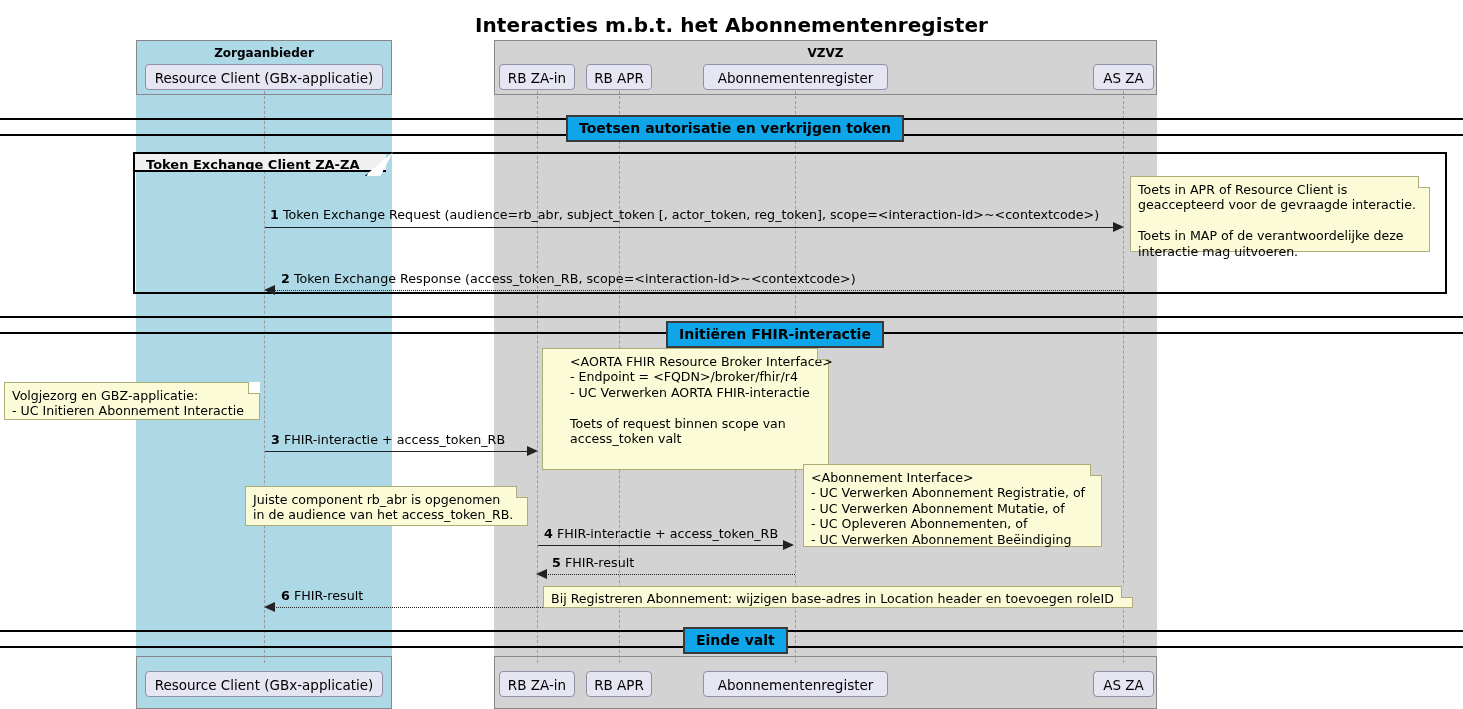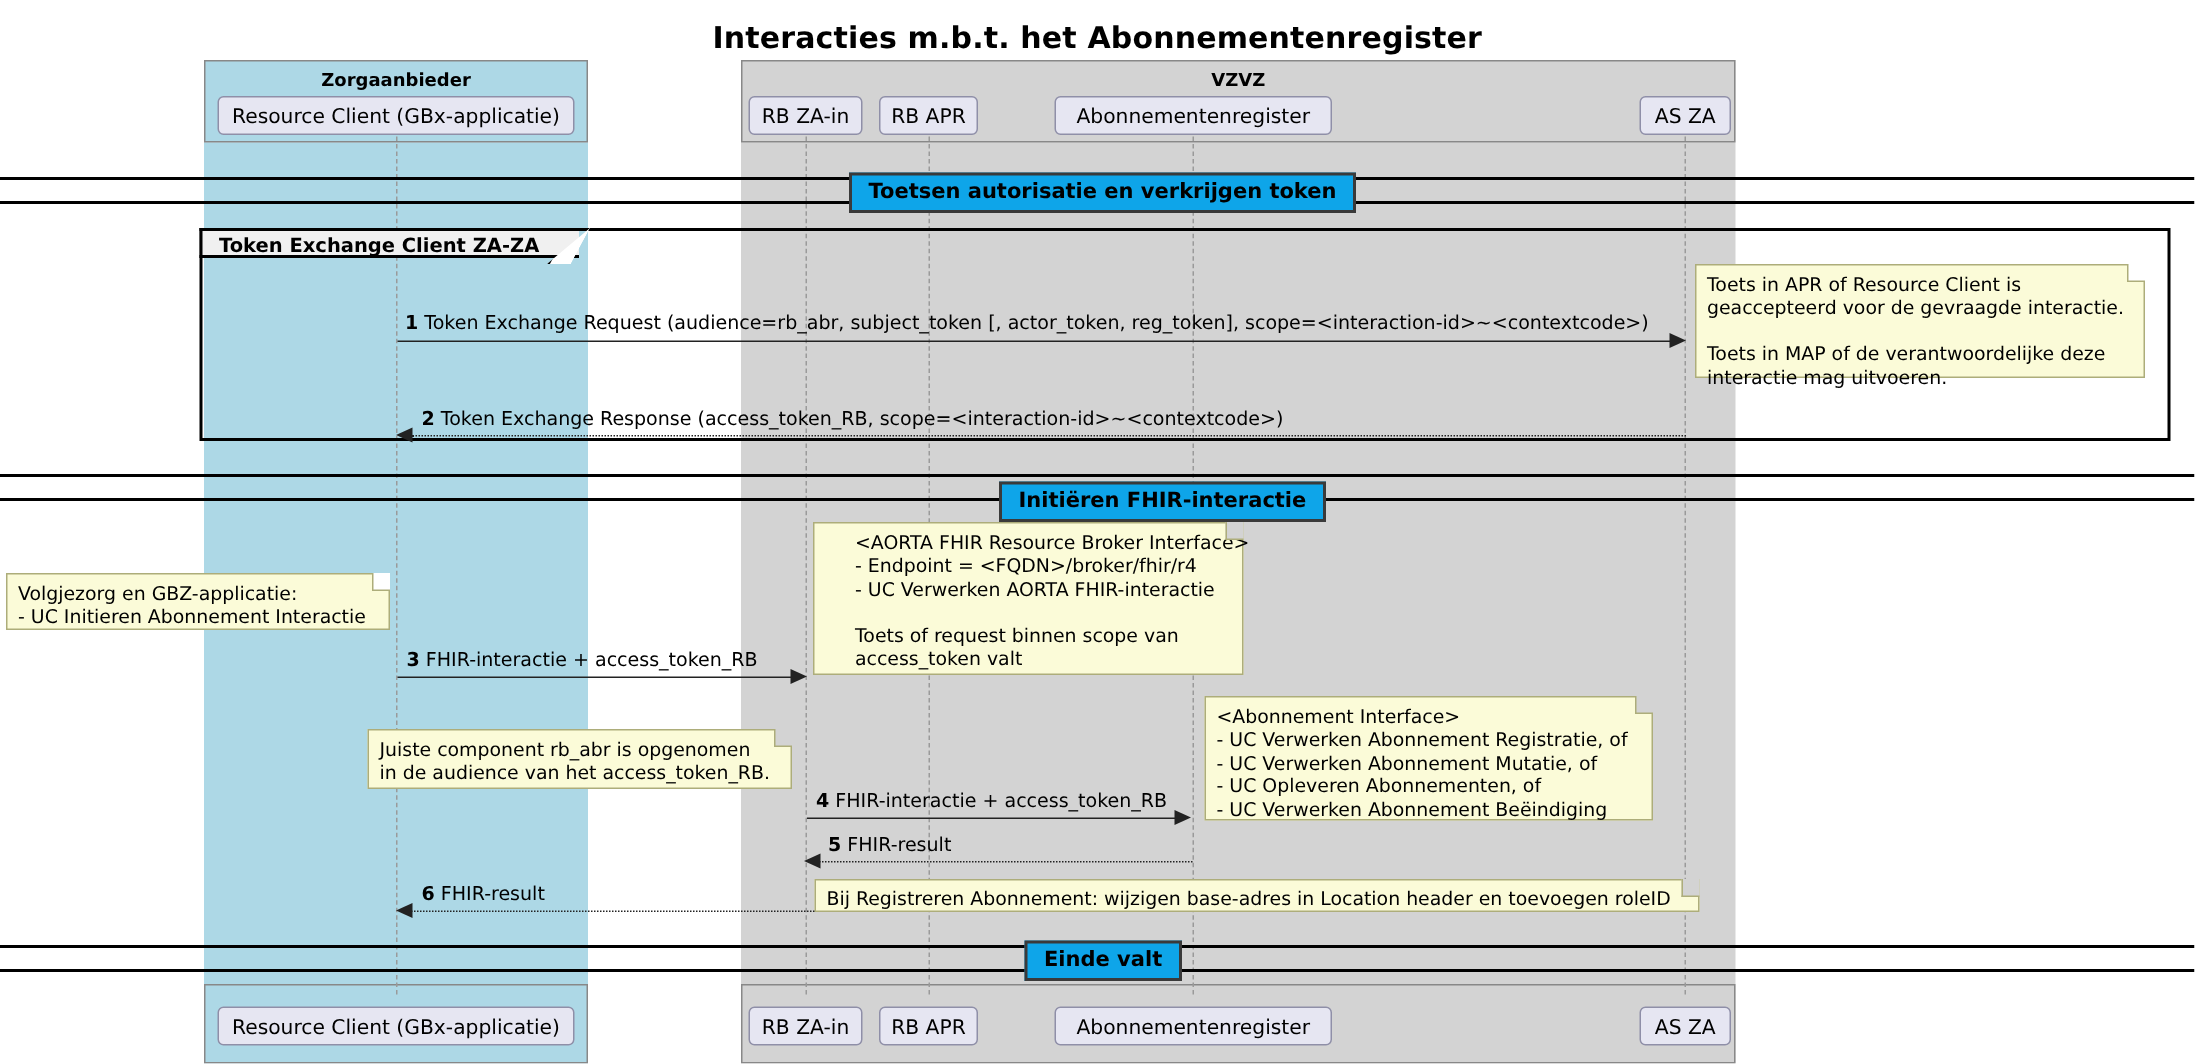--- a/index.html
+++ b/index.html
@@ -152,21 +152,21 @@
   <b>2</b>
   <span>Token Exchange Response (access_token_RB, scope=&lt;interaction-id&gt;~&lt;contextcode&gt;)</span>
 </div>
 <div class="msg-line msg-dotted" style="left:274px;top:290px;width:850px;"></div>
 <div class="arrow-l" style="left:264px;top:285px;"></div>
 
 <div class="divider-rule" style="top:316px;"></div>
 <div class="divider-rule" style="top:332px;"></div>
 <div class="divider-label" style="left:631px;top:321px;margin-left:35px;">Initiëren FHIR-interactie</div>
 
-<div class="note" style="left:542px;top:348px;width:287px;height:102px;padding-left:27px;">&lt;AORTA FHIR Resource Broker Interface&gt;
+<div class="note" style="left:542px;top:348px;width:287px;height:122px;padding-left:27px;">&lt;AORTA FHIR Resource Broker Interface&gt;
 - Endpoint = &lt;FQDN&gt;/broker/fhir/r4
 - UC Verwerken AORTA FHIR-interactie
 
 Toets of request binnen scope van
 access_token valt</div>
 <div class="abs" style="left:817px;top:348px;width:12px;height:12px;background:#d3d3d3;border-left:1px solid #adad7a;border-bottom:1px solid #adad7a;box-sizing:border-box;"></div>
 
 <div class="note" style="left:4px;top:382px;width:256px;height:38px;">Volgjezorg en GBZ-applicatie:
 - UC Initieren Abonnement Interactie</div>
 <div class="abs" style="left:248px;top:382px;width:12px;height:12px;background:#ffffff;border-left:1px solid #adad7a;border-bottom:1px solid #adad7a;box-sizing:border-box;"></div>

